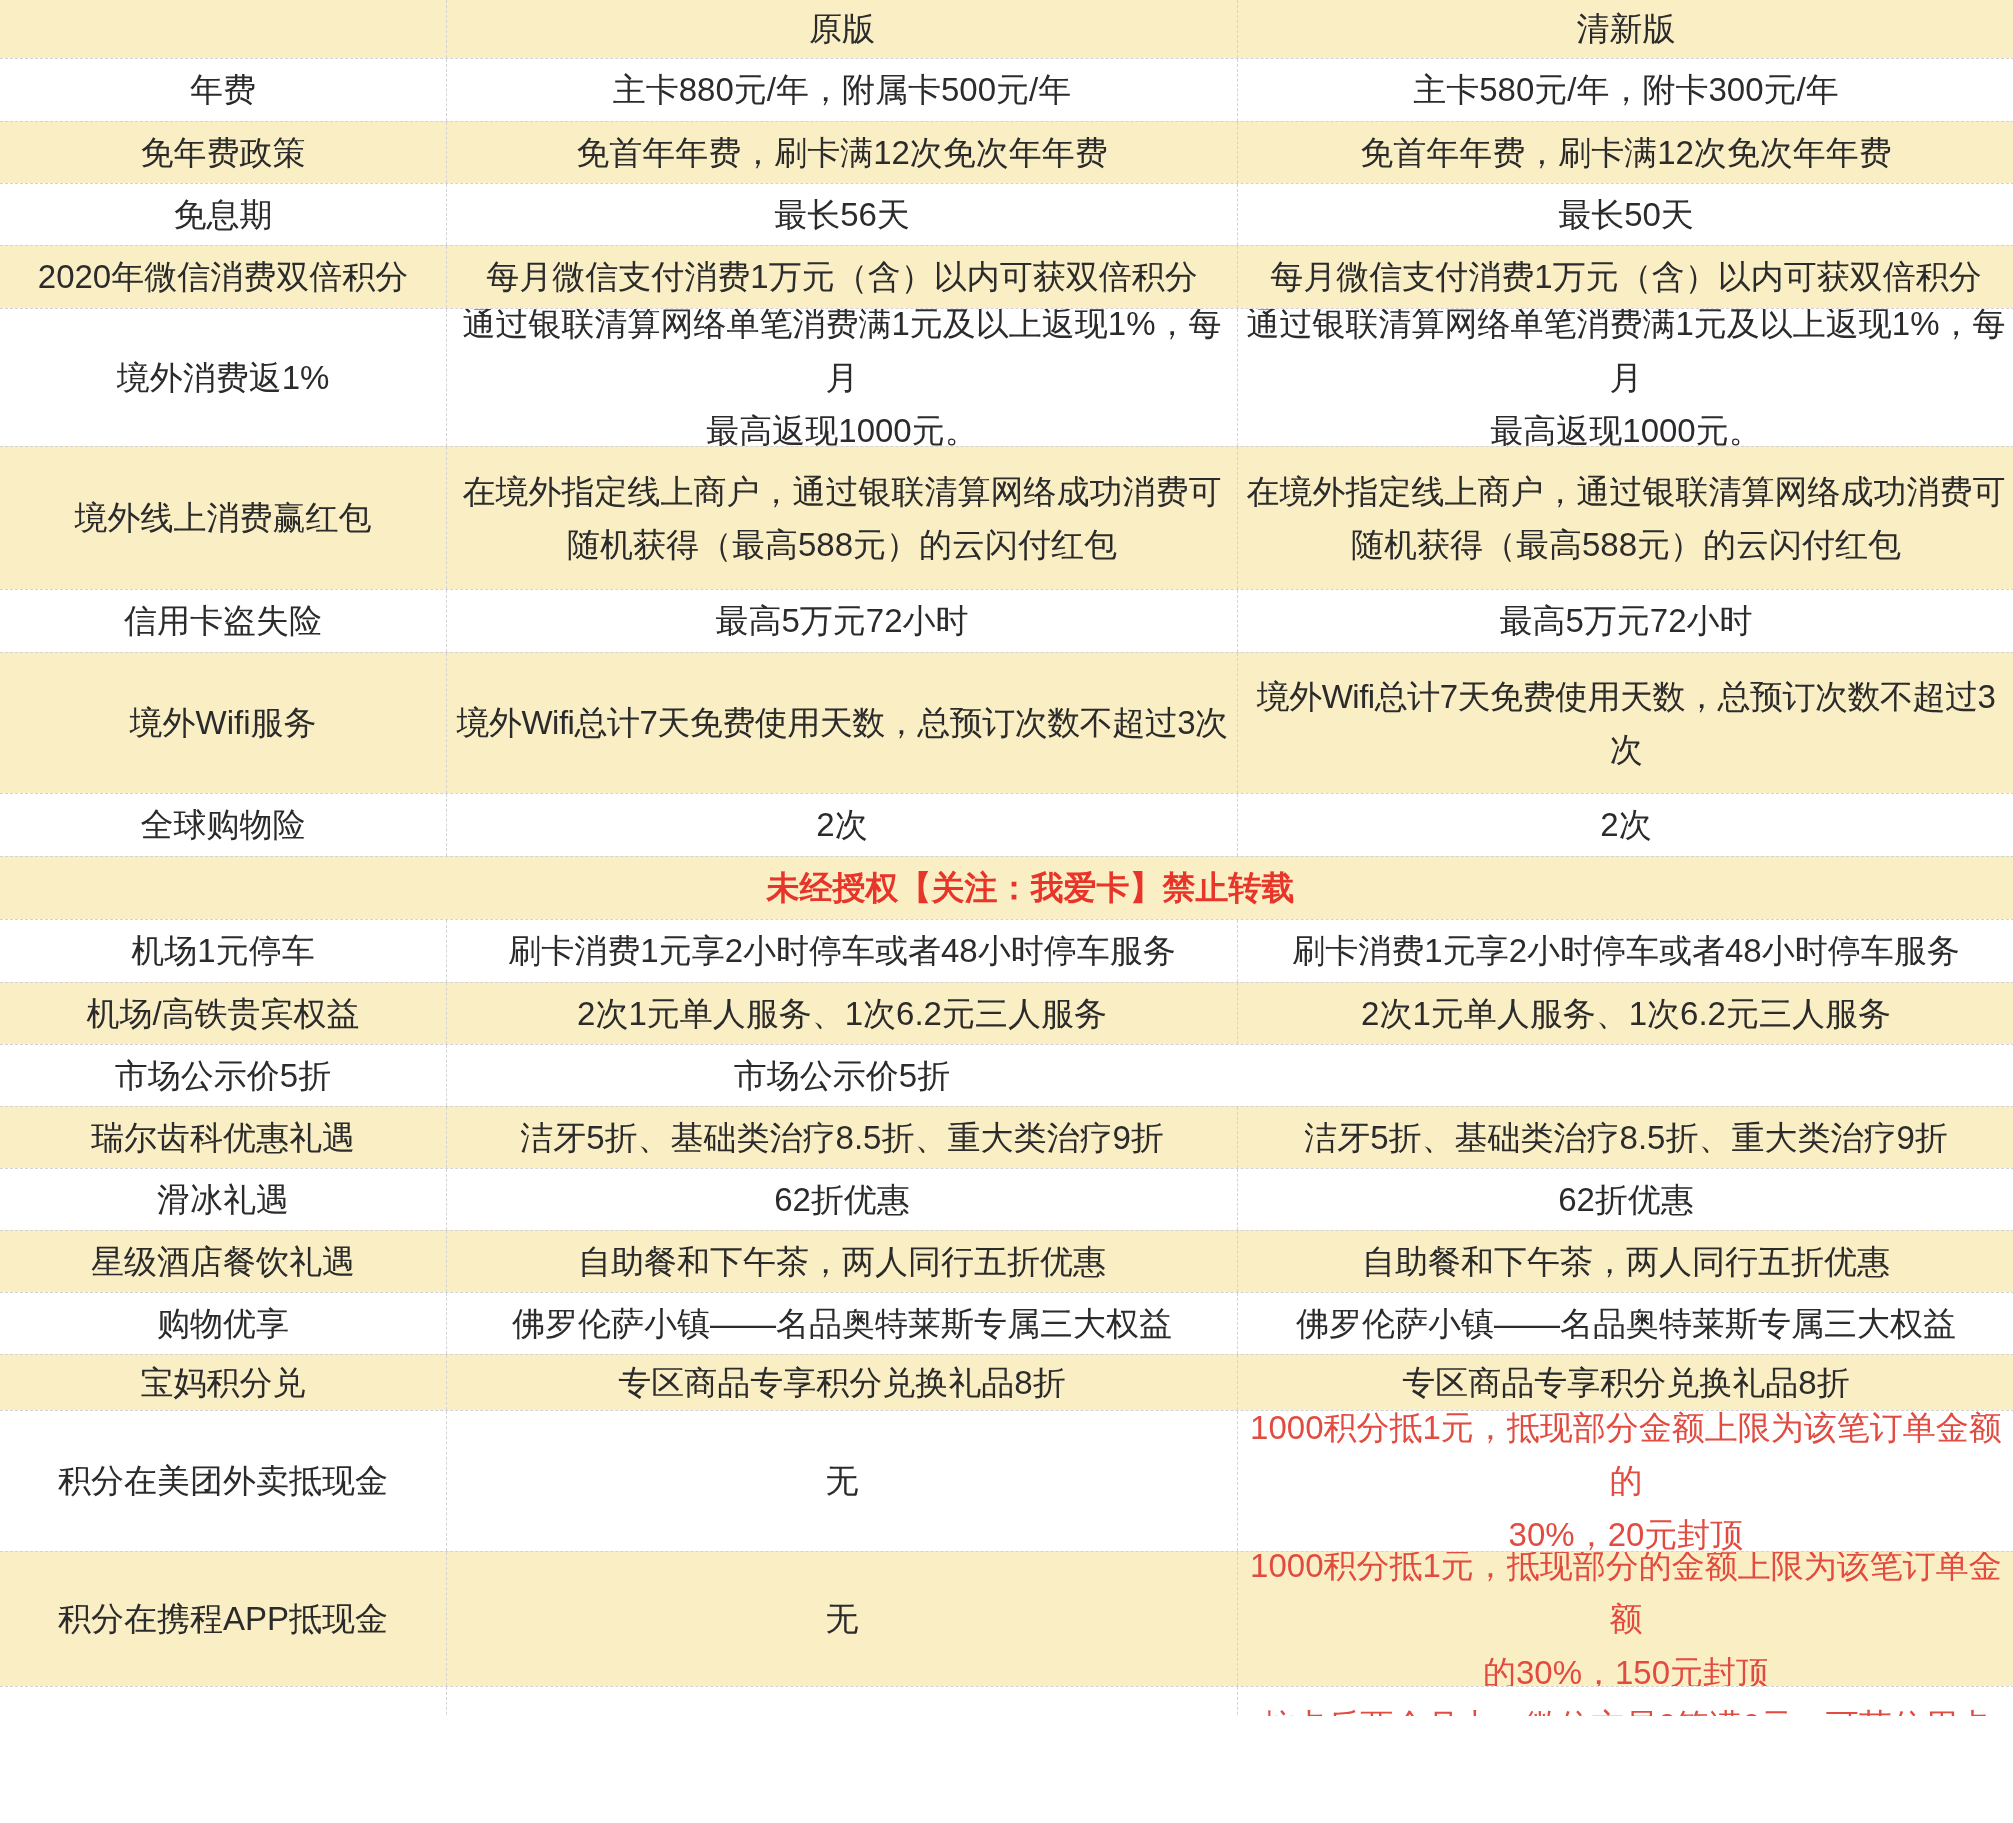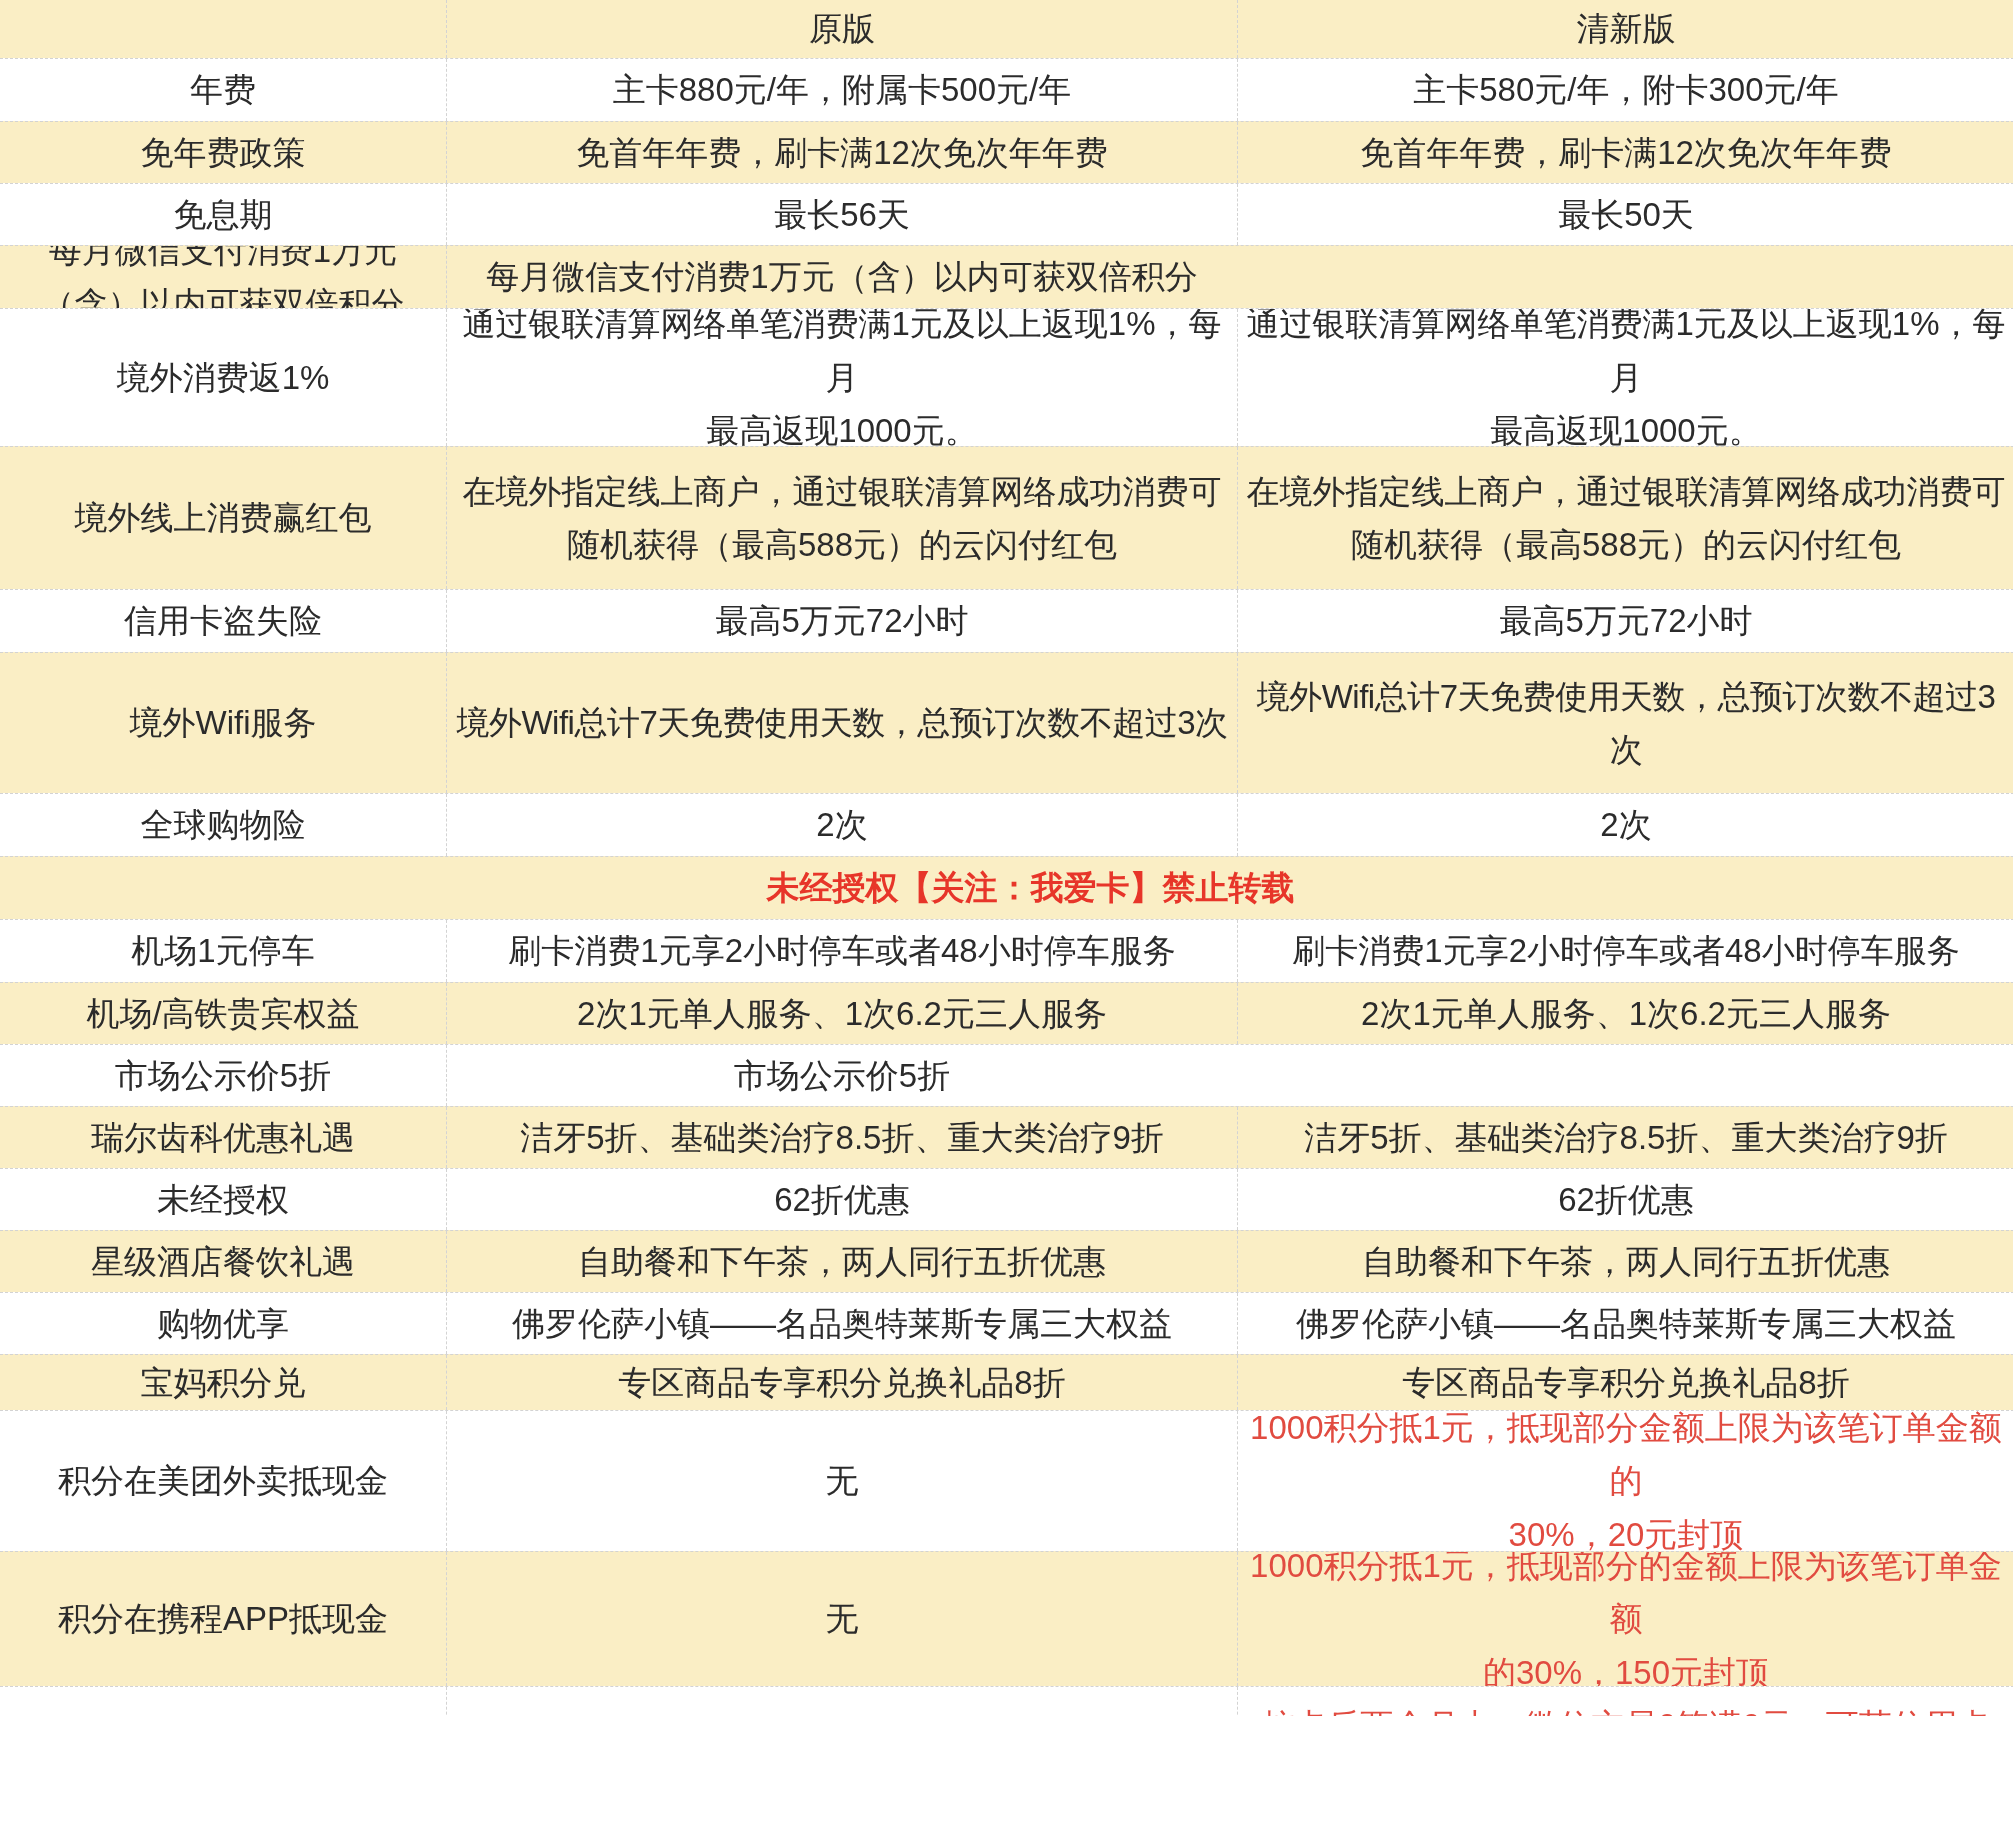--- a/index.html
+++ b/index.html
@@ -70,20 +70,21 @@
     <div>免首年年费，刷卡满12次免次年年费</div>
   </div>
 
   <div class="row h67">
     <div>免息期</div>
     <div>最长56天</div>
     <div>最长50天</div>
   </div>
 
   <div class="row y h68">
+    <div>2020年微信消费双倍积分</div>
     <div>每月微信支付消费1万元（含）以内可获双倍积分</div>
     <div>每月微信支付消费1万元（含）以内可获双倍积分</div>
   </div>
 
   <div class="row h148">
     <div>境外消费返1%</div>
     <div class="left">通过银联清算网络单笔消费满1元及以上返现1%，每月
 最高返现1000元。</div>
     <div class="left">通过银联清算网络单笔消费满1元及以上返现1%，每月
 最高返现1000元。</div>
@@ -136,21 +137,21 @@
     <div>市场公示价5折</div>
   </div>
 
   <div class="row y h67">
     <div>瑞尔齿科优惠礼遇</div>
     <div>洁牙5折、基础类治疗8.5折、重大类治疗9折</div>
     <div>洁牙5折、基础类治疗8.5折、重大类治疗9折</div>
   </div>
 
   <div class="row h67">
-    <div>未经授权</div>
+    <div>滑冰礼遇</div>
     <div>62折优惠</div>
     <div>62折优惠</div>
   </div>
 
   <div class="row y h67">
     <div>星级酒店餐饮礼遇</div>
     <div>自助餐和下午茶，两人同行五折优惠</div>
     <div>自助餐和下午茶，两人同行五折优惠</div>
   </div>
 

